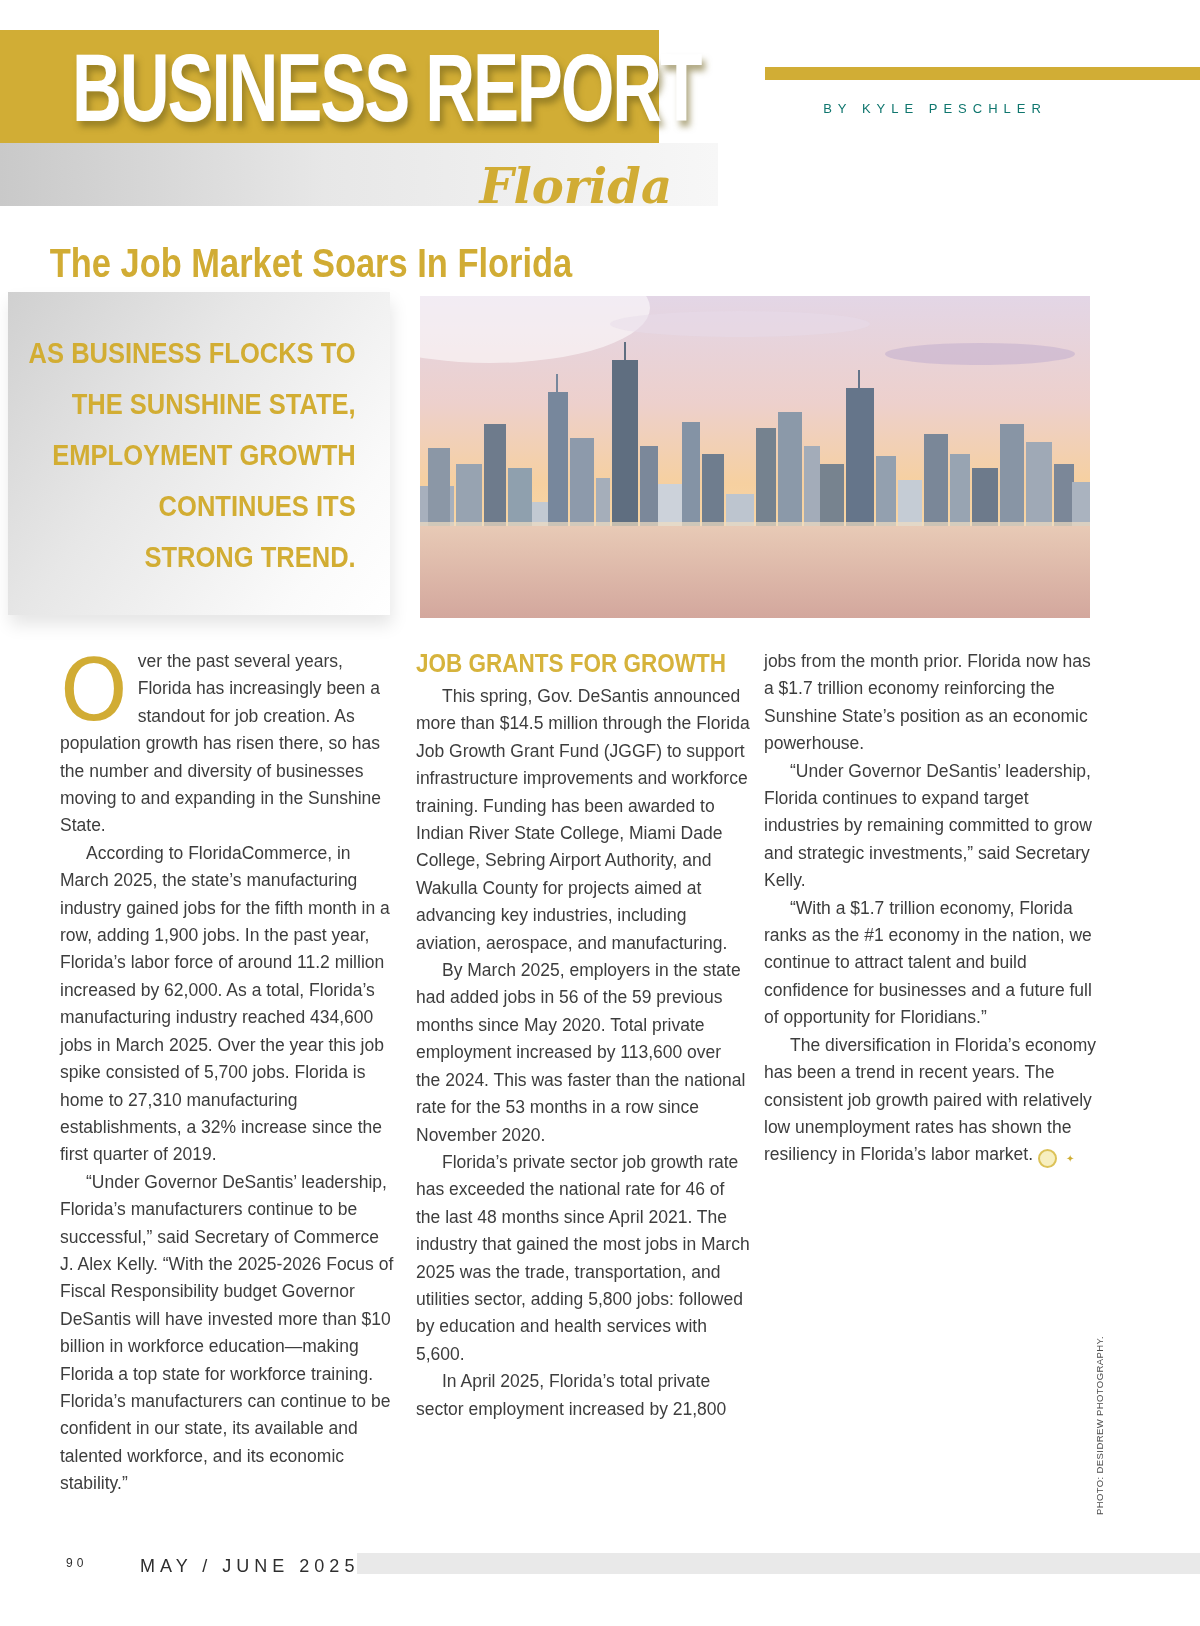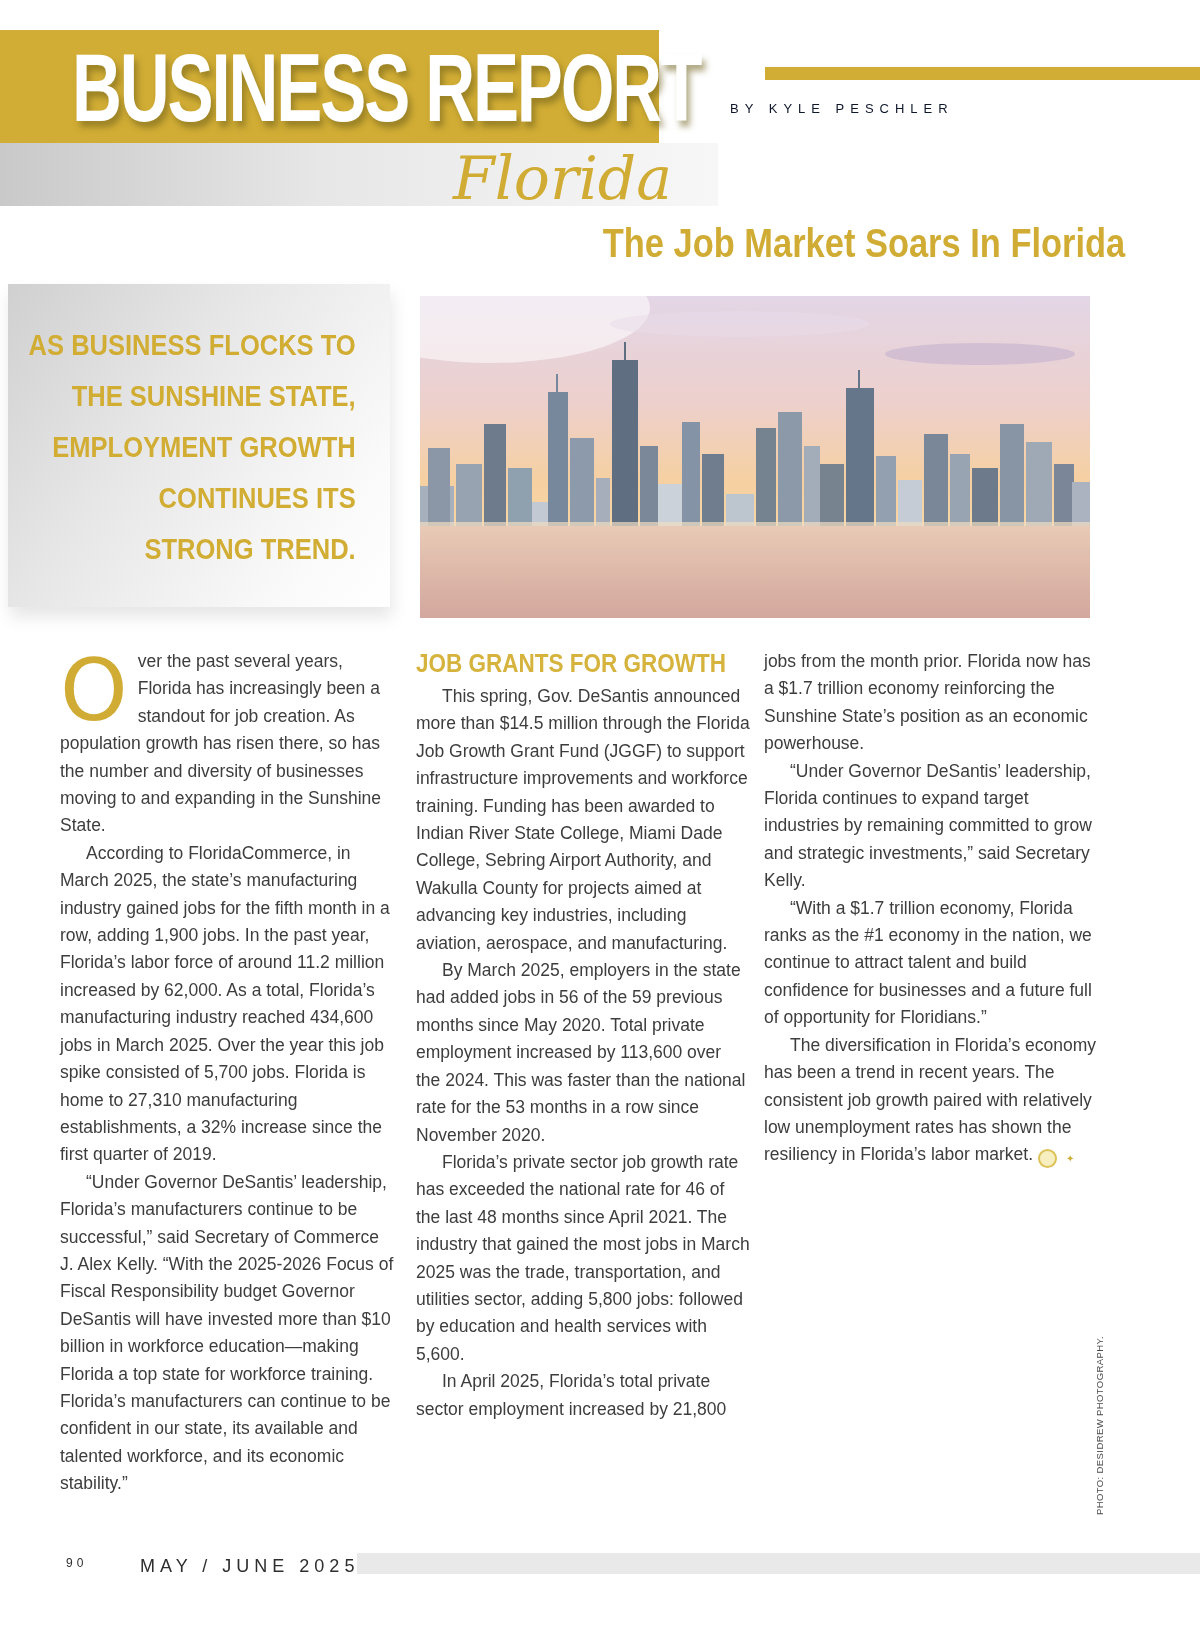--- a/index.html
+++ b/index.html
@@ -4,34 +4,34 @@
 <style>
   html,body { margin:0; padding:0; background:#ffffff; }
   body { width:1200px; height:1626px; position:relative; font-family:"Liberation Sans", sans-serif; overflow:hidden; }
 
   
   .gold-block { position:absolute; left:0; top:30px; width:659px; height:113px; background:#d1ad35; }
   .masthead-title { position:absolute; left:72px; top:6px; font-size:96px; font-weight:800; line-height:104px;
     color:#ffffff; letter-spacing:-3px; white-space:nowrap; transform:scaleX(0.72); transform-origin:left top;
     text-shadow:5px 6px 7px rgba(110,95,25,0.55); }
   .accent-bar { position:absolute; left:765px; top:67px; width:435px; height:13px; background:#d1ad35; }
-  .byline { position:absolute; left:730px; top:101px; width:410px; font-size:13px;
-    letter-spacing:6px; color:#0f172a; font-weight:500; }
+  .byline { position:absolute; left:730px; top:101px; width:410px; text-align:center; font-size:13px;
+    letter-spacing:6px; color:#0f766e; font-weight:500; }
   .gray-band { position:absolute; left:0; top:143px; width:718px; height:63px;
     background:linear-gradient(90deg,#c9c9c9 0%,#e7e7e7 45%,#f7f7f7 100%); }
-  .script-sub { position:absolute; right:46px; top:4px; font-family:"DejaVu Serif", serif; font-style:italic;
-    font-weight:normal; font-size:60px; line-height:63px; color:#d1ac34; }
+  .script-sub { position:absolute; right:46px; top:12px; font-family:"DejaVu Serif", serif; font-style:italic;
+    font-weight:bold; font-size:48px; line-height:63px; color:#d1ac34; }
 
   
-  .article-title { position:absolute; left:0; top:220px; width:1175px; text-align:right; }
+  .article-title { position:absolute; left:0; top:240px; width:1175px; text-align:left; }
   .article-title > span { display:inline-block; font-size:41px; font-weight:700; color:#d1ac34;
     white-space:nowrap; transform:scaleX(0.84); transform-origin:center top; }
 
   
-  .quote-box { position:absolute; left:8px; top:284px; width:382px; height:323px;
+  .quote-box { position:absolute; left:8px; top:292px; width:382px; height:323px;
     background:linear-gradient(125deg,#d0d0d0 0%,#e7e7e7 40%,#fafafa 82%,#ffffff 100%);
     box-shadow:2px 10px 16px rgba(0,0,0,0.10); }
   .quote-text { position:absolute; top:36px; right:34px; text-align:right; color:#d2ad33; font-weight:700;
     font-size:29px; line-height:51px; white-space:nowrap; transform:scaleX(0.88); transform-origin:right top; }
 
   
   .photo { position:absolute; left:420px; top:296px; width:670px; height:322px; overflow:hidden; }
   .photo svg { display:block; }
 
   

